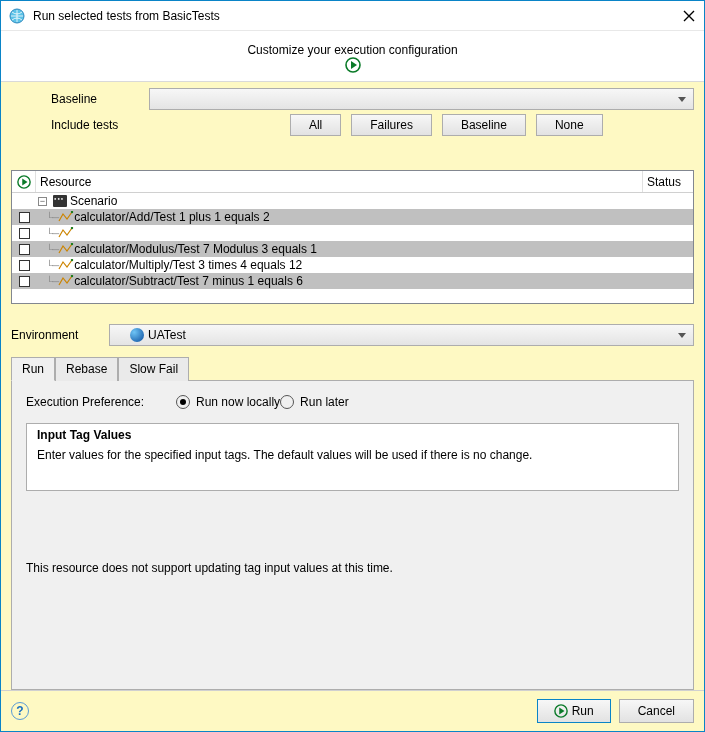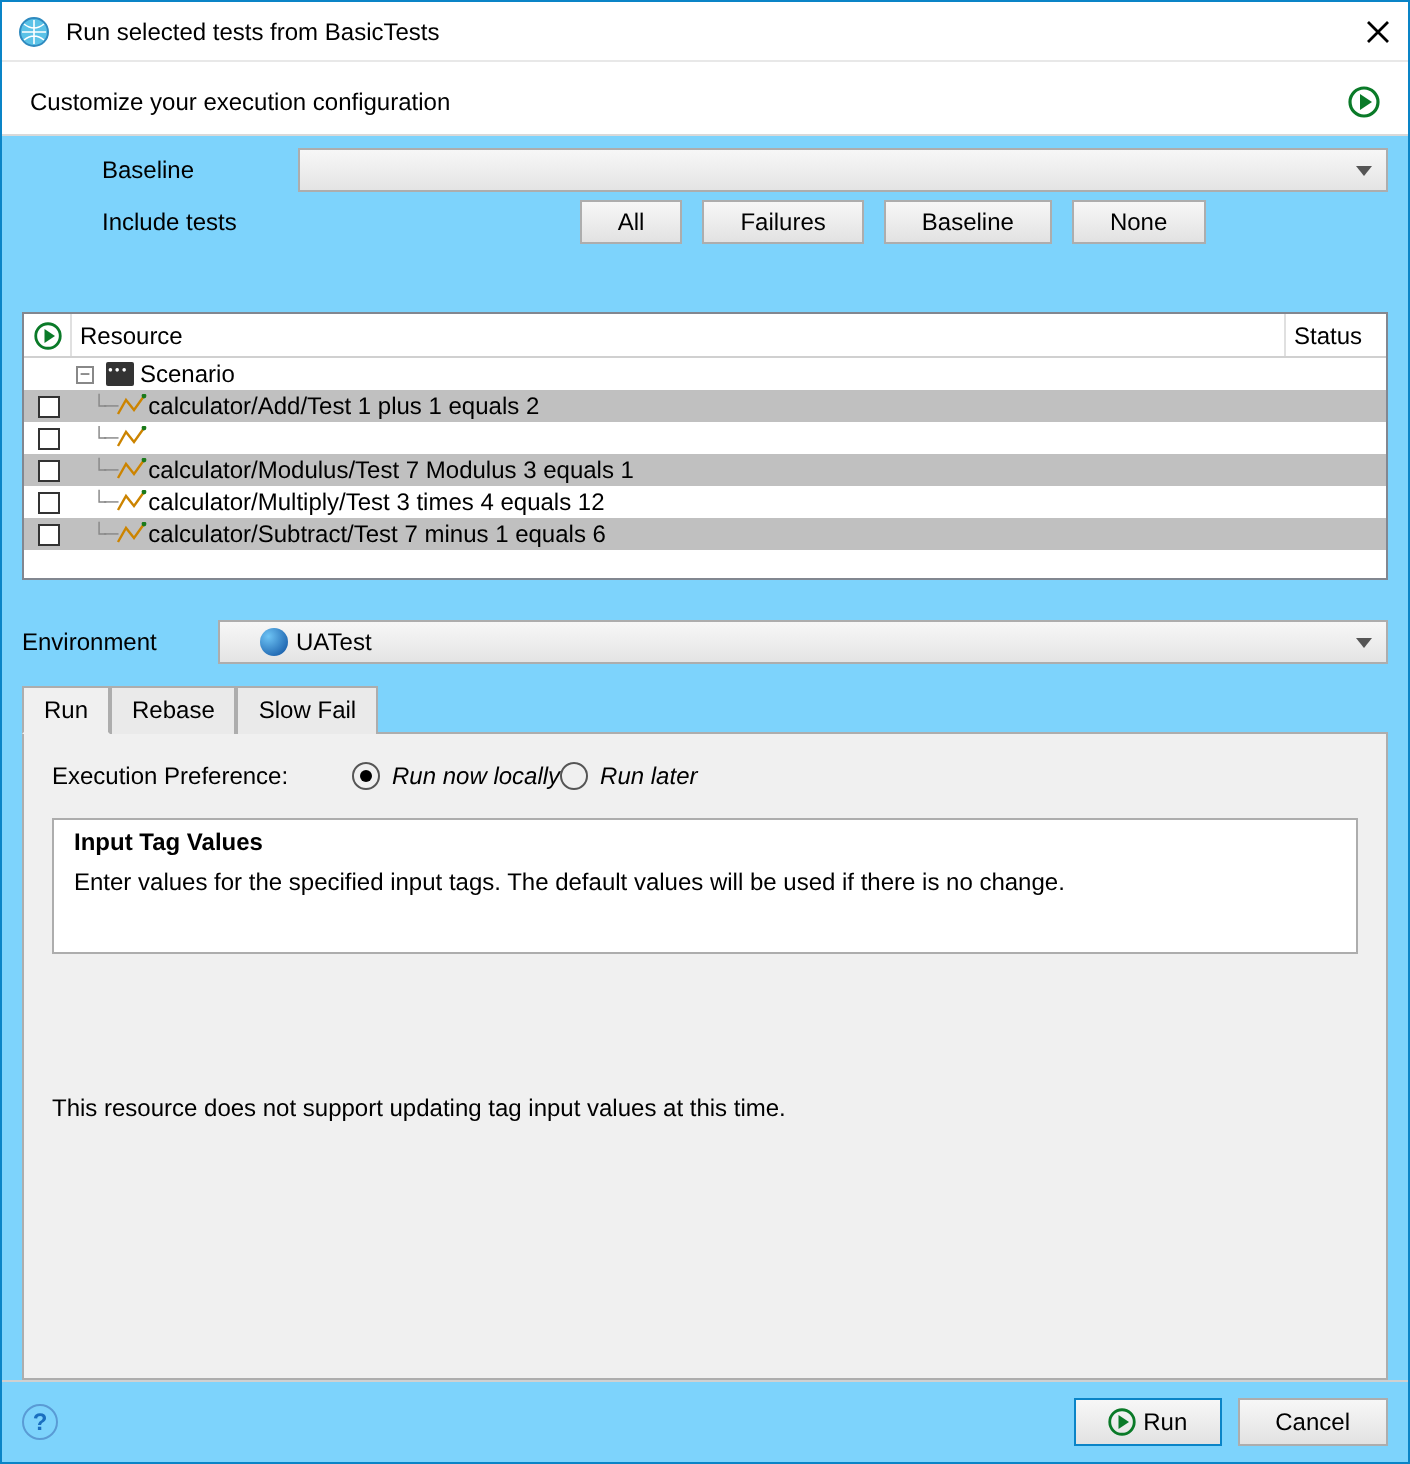--- a/index.html
+++ b/index.html
@@ -1,22 +1,22 @@
 <!DOCTYPE html>
 <html><head>
 <meta charset="utf-8">
 <style>
   * { box-sizing: border-box; font-family: "Segoe UI", Tahoma, sans-serif; font-size: 12px; }
   body { margin: 0; background: #fff; }
-  .dialog { width: 705px; height: 732px; border: 1px solid #0a84c7; background: #7dd3fc; display: flex; flex-direction: column; }
+  .dialog { width: 705px; height: 732px; border: 1px solid #0a84c7; background: #fef9c3; display: flex; flex-direction: column; }
   .titlebar { height: 30px; background: #fff; display: flex; align-items: center; padding: 0 8px; border-bottom: 1px solid #e8e8e8; }
   .titlebar .app-icon { width: 16px; height: 16px; margin-right: 8px; }
   .titlebar .title { flex: 1; font-size: 12px; color: #000; }
   .titlebar .close { width: 14px; height: 14px; cursor: pointer; }
-  .header-section { background: #fff; padding: 12px 14px 8px 14px; display: flex; align-items: center; justify-content: space-between; border-bottom: 1px solid #d9d9d9; }
+  .header-section { background: #fff; padding: 12px 14px 8px 14px; display: flex; align-items: center; justify-content: space-between; border-bottom: 1px solid #d9d9d9; flex-direction: column; }
   .header-section .msg { color: #000; }
   .play-circ { width: 16px; height: 16px; }
   .form-area { padding: 6px 10px 16px 10px; margin-left: 40px; }
   .row { display: flex; align-items: center; margin-bottom: 4px; }
   .row .lbl { width: 98px; color: #000; }
   .baseline-select { flex: 1; height: 22px; background: linear-gradient(#f7f7f7,#e4e4e4); border: 1px solid #adadad; position: relative; }
   .baseline-select::after { content: ""; position: absolute; right: 7px; top: 8px; width: 0; height: 0; border-left: 4px solid transparent; border-right: 4px solid transparent; border-top: 5px solid #555; }
   .include-row { display: flex; align-items: center; margin: 4px 0 6px 0; }
   .include-row .lbl { width: 98px; }
   .filter-buttons { display: flex; gap: 10px; margin-left: 170px; }
@@ -41,21 +41,21 @@
   .env-row .lbl { width: 98px; }
   .env-select { flex:1; height:22px; background: linear-gradient(#f7f7f7,#e4e4e4); border:1px solid #adadad; display:flex; align-items:center; padding-left:20px; position:relative;}
   .env-select::after { content:""; position:absolute; right:7px; top:8px; width:0; height:0; border-left:4px solid transparent; border-right:4px solid transparent; border-top:5px solid #555;}
   .globe { width:14px; height:14px; border-radius:50%; background: radial-gradient(circle at 30% 30%, #6ec4f5, #0a4d9e); margin-right:4px;}
   .tabs { display:flex; margin: 6px 10px 0 10px; }
   .tab { padding: 4px 10px; border:1px solid #adadad; border-bottom:none; background:#f0f0f0; margin-right:0px; cursor:pointer; position:relative; top:1px;}
   .tab.active { background:#f0f0f0; border-bottom:1px solid #f0f0f0; z-index:2; }
   .tab.inactive { background:#eaeaea; }
   .tab-content { margin: 0 10px; border:1px solid #adadad; background:#f0f0f0; padding: 14px; flex: 1; display:flex; flex-direction:column;}
   .radio-row { display:flex; align-items:center; margin-bottom: 14px;}
-  .radio { display:flex; gap:6px; cursor:pointer;font-style:italic;}
+  .radio { display:flex; gap:6px; cursor:pointer;}
   .radio .bullet { width:14px; height:14px; border:1px solid #555; border-radius:50%; display:flex; align-items:center; justify-content:center;}
   .radio.selected .bullet::after { content:""; width:6px; height:6px; background:#000; border-radius:50%;}
   .inputtag-box { border:1px solid #adadad; background:#fff; padding: 4px 10px 28px 10px; }
   .inputtag-box .hdr { font-weight: bold; margin-bottom: 6px;}
   .notice { margin-top: 70px; color:#000;}
   .footer { display:flex; align-items:center; padding: 8px 10px; border-top: 1px solid #d0d0d0;}
   .footer .help { width:18px; height:18px; border:1px solid #5a9bd5; border-radius:50%; color:#1a6fc0; display:flex; align-items:center; justify-content:center; font-weight:bold; cursor:pointer;}
   .footer .spacer { flex:1; }
   .footer .btn.primary { border:1px solid #0a84c7; padding: 2px 16px;}
   .footer .btn { height: 24px; }

